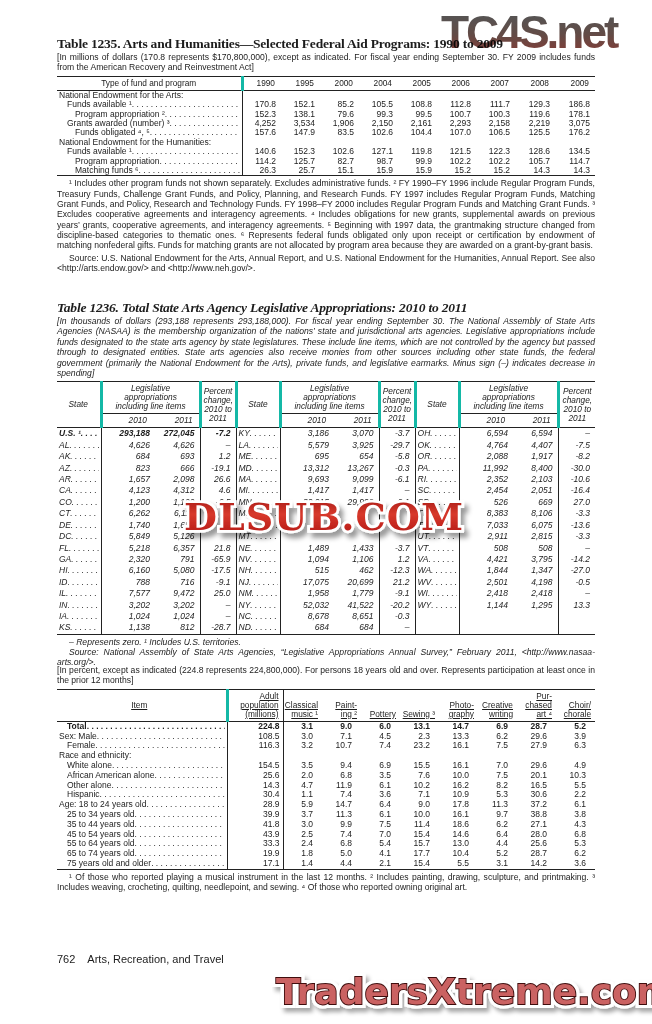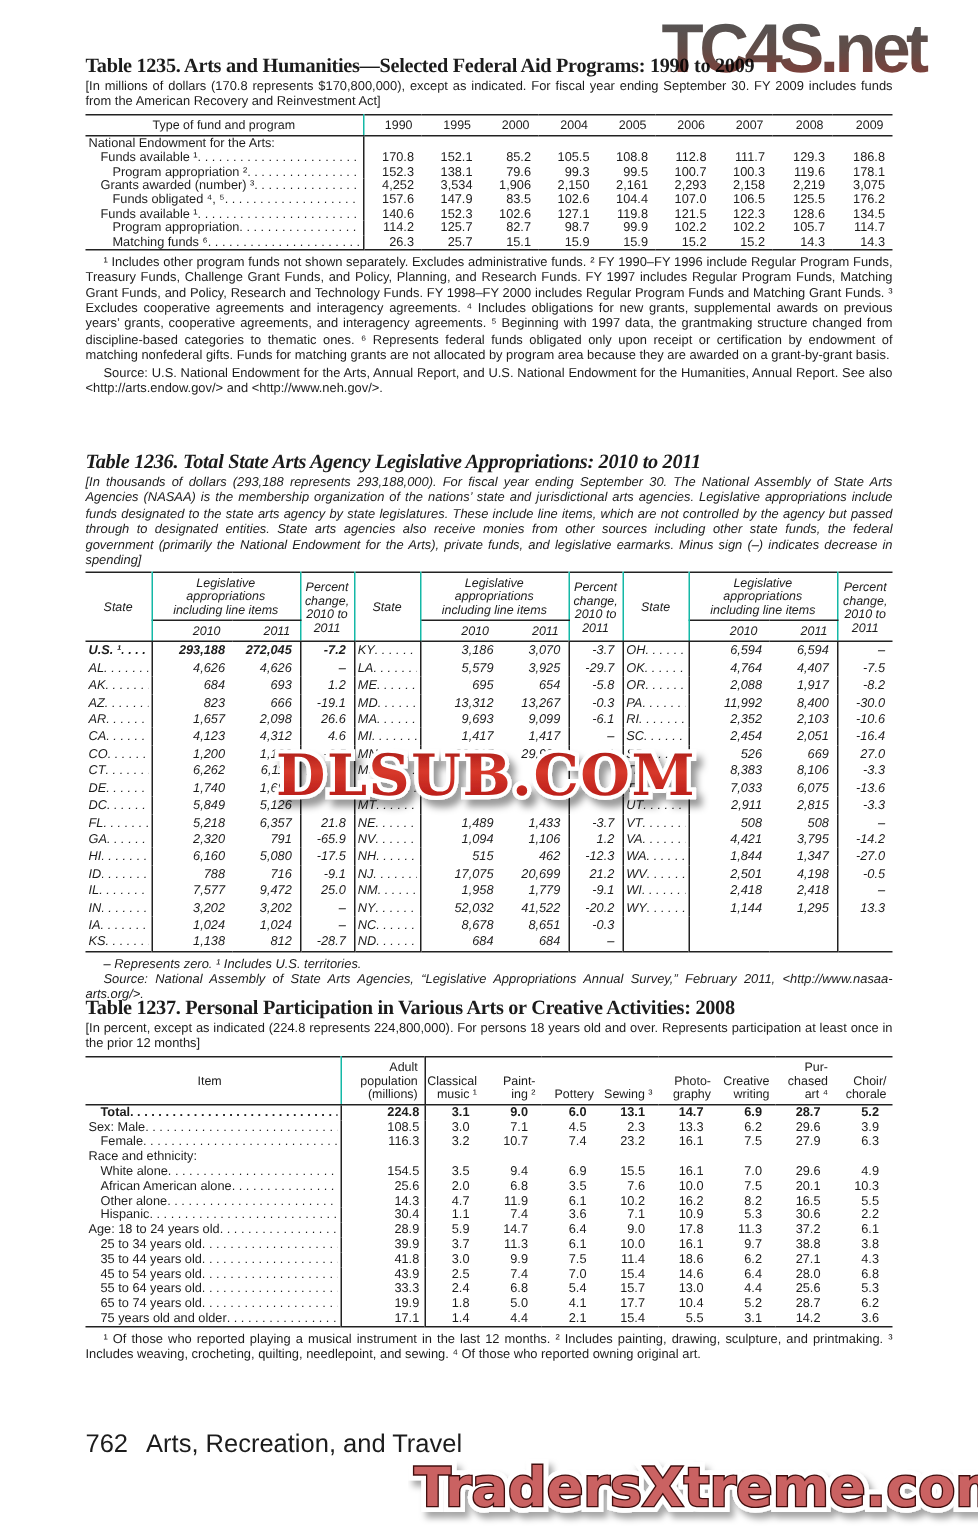--- a/index.html
+++ b/index.html
@@ -9,21 +9,21 @@
   .tbl-title{font-family:"Liberation Serif",serif;font-weight:bold;font-size:13.5px;
              letter-spacing:-0.2px;white-space:nowrap;line-height:15px;}
   .headnote{font-size:8.6px;line-height:10.4px;text-align:justify;margin-top:1px;}
   table{border-collapse:collapse;table-layout:fixed;width:538px;margin-top:3px;
         border-top:1.5px solid #222;border-bottom:1px solid #222;font-size:8.5px;}
   thead th{font-weight:normal;border-bottom:1px solid #222;font-size:8.3px;line-height:9px;
            padding:2px 2px;vertical-align:middle;white-space:pre-line;}
   td{padding:0 2px;white-space:nowrap;overflow:hidden;}
   .num{text-align:right;padding-right:5px;}
   .bold{font-weight:bold;}
-  .vr{border-right:1px solid #14b8a6;}
+  .vr{border-right:3px solid #14b8a6;}
   .vr2{border-right:1.5px solid #222;}
   .lblflex{display:flex;}
   .dots{flex:1;overflow:hidden;white-space:nowrap;}
   .ind0{padding-left:2px;} .ind1{padding-left:10px;} .ind2{padding-left:18px;}
   .fn{font-size:8.6px;line-height:10.3px;text-align:justify;text-indent:12px;margin:2px 0 0 0;}
   
   .t1235 tbody td{line-height:9.4px;}
   .t1235 .lblcell{border-right:1px solid #222;}
   .t1235 thead th.h-years{text-align:right;padding-right:6px;}
   
@@ -33,24 +33,24 @@
   .t1236 .pct{border-right:1px solid #222;margin-top:39px;}
   .t1236 .pct.last{border-right:none;}
   .t1236 .state{border-right:1px solid #222;}
   .t1236 thead th{text-align:center;}
   
   .t1237 tbody td{line-height:9.8px;}
   .t1237 .lblcell{border-right:1px solid #222;}
   .t1237 .adult{border-right:1.5px solid #222;padding-right:3px;}
   .t1237 td.num{padding-right:9px;}
   .t1237 td.adult.num{padding-right:3px;margin-left:21px;}
-  .t1237 thead th{vertical-align:bottom;text-align:right;padding:2px 4px 2px 0;}
+  .t1237 thead th{vertical-align:bottom;text-align:right;padding:2px 4px 2px 0;text-decoration:underline;}
   .t1237 thead th.h-item{vertical-align:middle;text-align:center;}
   
-  .footer-left{position:absolute;left:57px;top:953px;font-size:17px;}
+  .footer-left{position:absolute;left:57px;top:953px;font-size:11px;}
   .footer-left .pgnum{margin-right:12px;}
   .footer-right{position:absolute;right:57px;top:968px;font-size:9.3px;}
   
   .wm{position:absolute;z-index:10;pointer-events:none;}
   #wm-top{top:4px;right:-3px;opacity:0.88;mix-blend-mode:multiply;}
   #wm-mid{top:489px;left:180px;}
   #wm-bottom{top:964px;left:272px;}
 </style>
 </head>
 <body>
@@ -164,20 +164,36 @@
             </td>
             <td class="num">157.6</td>
             <td class="num">147.9</td>
             <td class="num">83.5</td>
             <td class="num">102.6</td>
             <td class="num">104.4</td>
             <td class="num">107.0</td>
             <td class="num">106.5</td>
             <td class="num">125.5</td>
             <td class="num">176.2</td>
+          </tr>
+          <tr>
+            <td class="lblcell ind0">
+              <div class="lblflex">
+                <span>National Endowment for the Humanities:</span>
+              </div>
+            </td>
+            <td class="num"></td>
+            <td class="num"></td>
+            <td class="num"></td>
+            <td class="num"></td>
+            <td class="num"></td>
+            <td class="num"></td>
+            <td class="num"></td>
+            <td class="num"></td>
+            <td class="num"></td>
           </tr>
           <tr>
             <td class="lblcell ind1">
               <div class="lblflex">
                 <span>Funds available ¹</span>
                 <span class="dots"> . . . . . . . . . . . . . . . . . . . . . . . . . . . . . . . . . . . . . . . . . . . . . </span>
               </div>
             </td>
             <td class="num">140.6</td>
             <td class="num">152.3</td>
@@ -796,21 +812,20 @@
             <td class="num b2011"></td>
             <td class="num pct last"></td>
           </tr>
         </tbody>
     </table>
     <p class="fn">– Represents zero. ¹ Includes U.S. territories.</p>
     <p class="fn" style="margin-top:0;">Source: National Assembly of State Arts Agencies, “Legislative Appropriations Annual Survey,” February 2011, &lt;http://www.nasaa-arts.org/&gt;.</p>
   </div>
 
   <div class="sec" style="top:664px;">
-    <div class="tbl-title">Table 1237. Personal Participation in Various Arts or Creative Activities: 2008</div>
     <div class="headnote">[In percent, except as indicated (224.8 represents 224,800,000). For persons 18 years old and over. Represents participation at least once in the prior 12 months]</div>
     <table class="t1237">
       <colgroup>
         <col style="width:170px">
           <col style="width:56px">
         <col style="width:39px">
           <col style="width:39px">
           <col style="width:39px">
           <col style="width:39px">
         <col style="width:39px">

